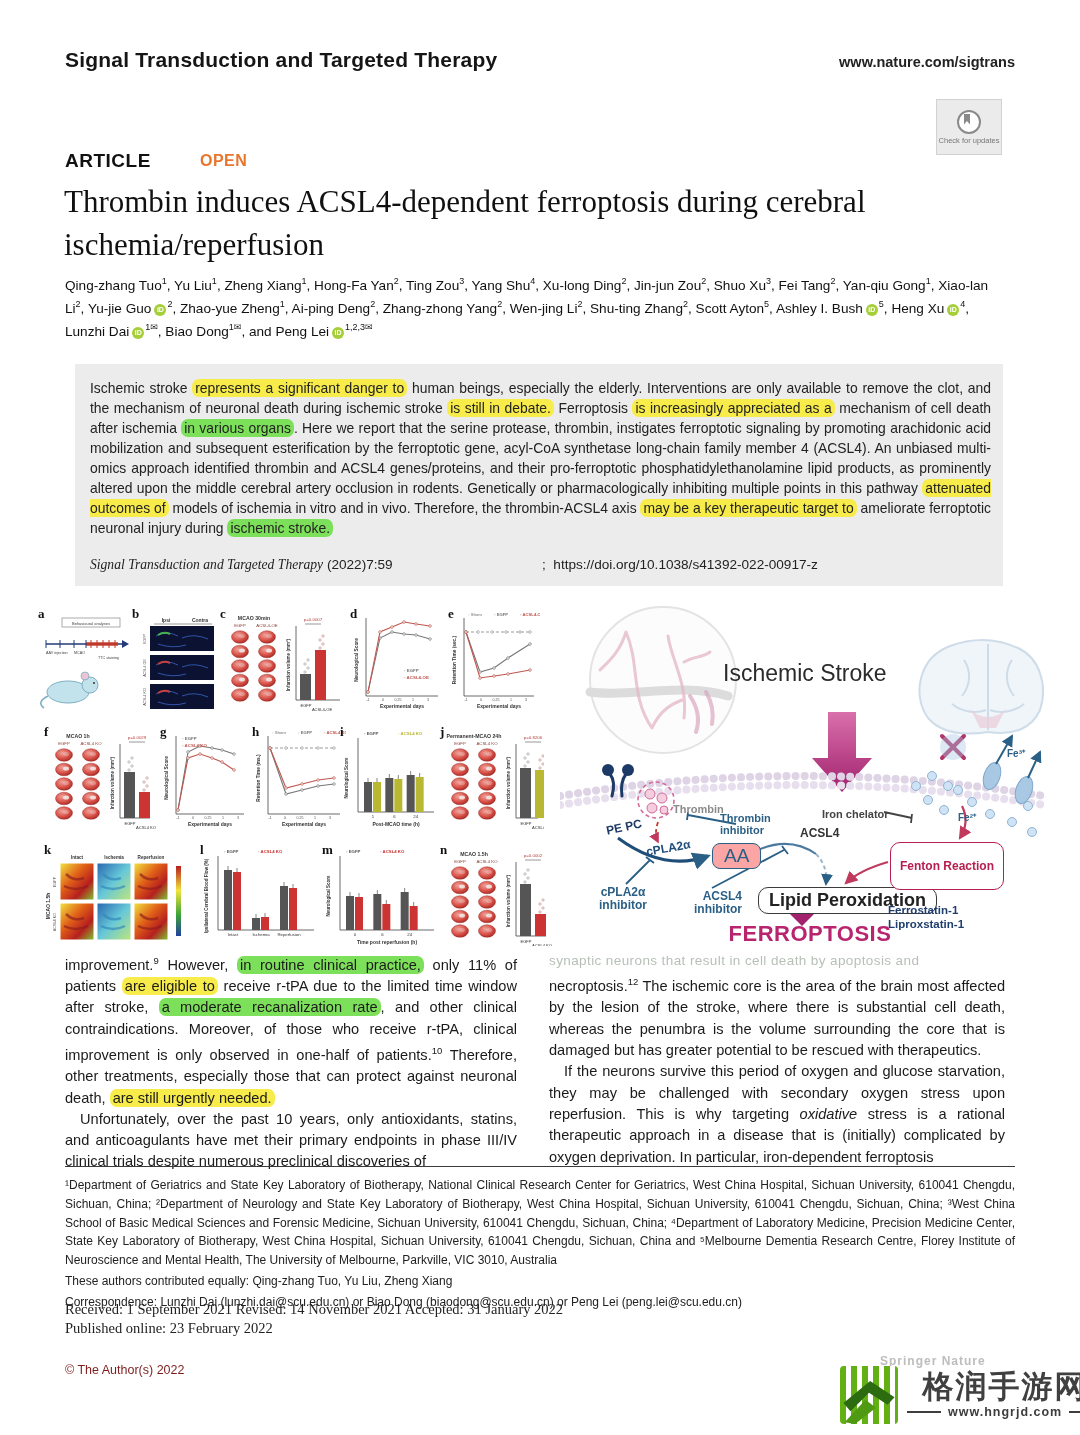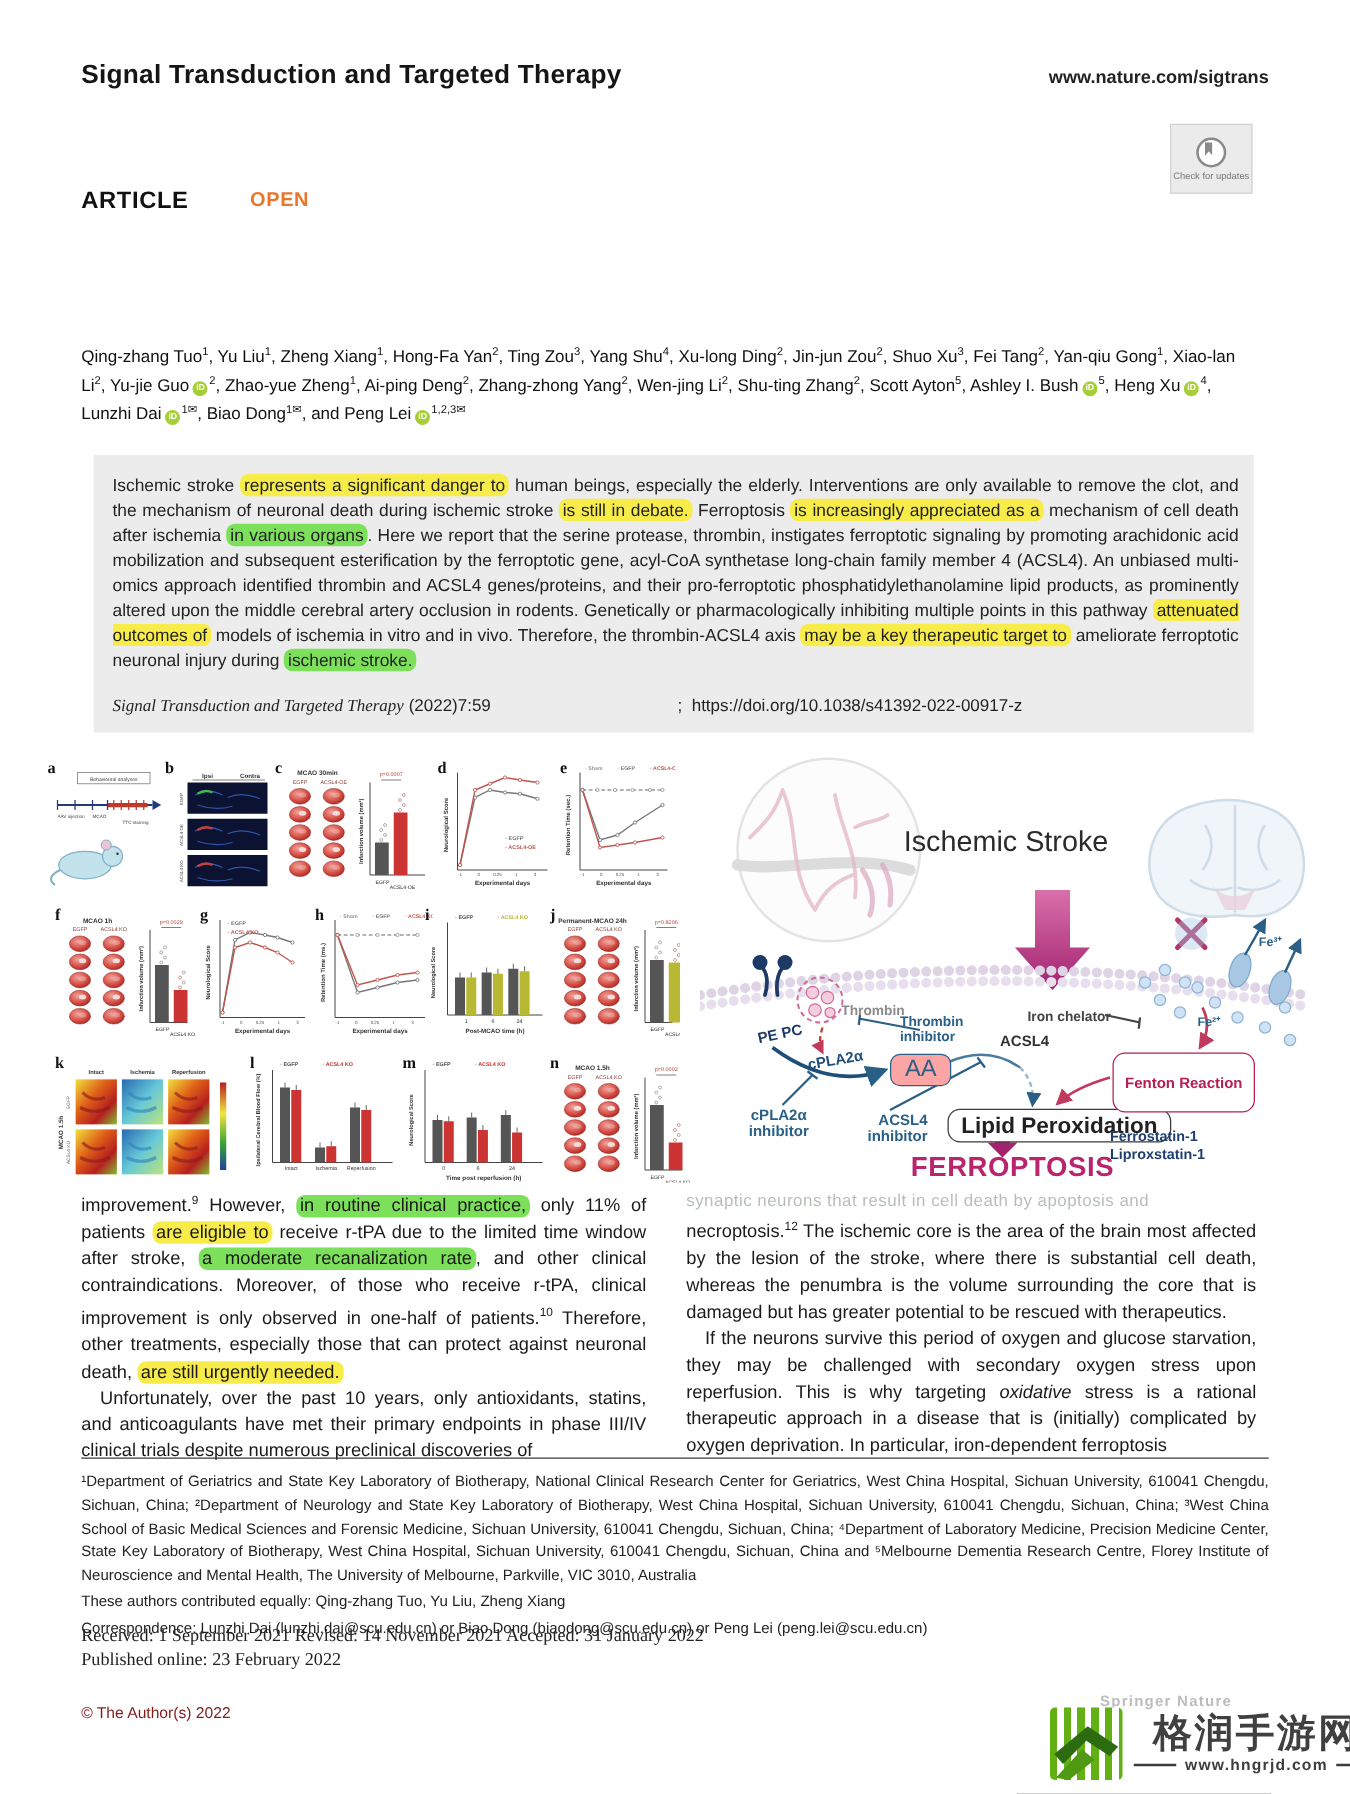--- a/index.html
+++ b/index.html
@@ -92,20 +92,21 @@
   </div>
 
   <div class="badge">
     <span class="badge-icon"></span>
     <span class="badge-label">Check for updates</span>
   </div>
 
   <div class="kicker">ARTICLE</div>
   <div class="open-tag">OPEN</div>
 
+  <h1 class="title" style="margin:0;">Thrombin induces ACSL4-dependent ferroptosis during cerebral ischemia/reperfusion</h1>
 
   <div class="authors"><span>Qing-zhang Tuo</span><sup>1</sup>, <span>Yu Liu</span><sup>1</sup>, <span>Zheng Xiang</span><sup>1</sup>, <span>Hong-Fa Yan</span><sup>2</sup>, <span>Ting Zou</span><sup>3</sup>, <span>Yang Shu</span><sup>4</sup>, <span>Xu-long Ding</span><sup>2</sup>, <span>Jin-jun Zou</span><sup>2</sup>, <span>Shuo Xu</span><sup>3</sup>, <span>Fei Tang</span><sup>2</sup>, <span>Yan-qiu Gong</span><sup>1</sup>, <span>Xiao-lan Li</span><sup>2</sup>, <span>Yu-jie Guo</span><span class="orcid">iD</span><sup>2</sup>, <span>Zhao-yue Zheng</span><sup>1</sup>, <span>Ai-ping Deng</span><sup>2</sup>, <span>Zhang-zhong Yang</span><sup>2</sup>, <span>Wen-jing Li</span><sup>2</sup>, <span>Shu-ting Zhang</span><sup>2</sup>, <span>Scott Ayton</span><sup>5</sup>, <span>Ashley I. Bush</span><span class="orcid">iD</span><sup>5</sup>, <span>Heng Xu</span><span class="orcid">iD</span><sup>4</sup>, <span>Lunzhi Dai</span><span class="orcid">iD</span><sup>1✉</sup>, <span>Biao Dong</span><sup>1✉</sup>,  and <span>Peng Lei</span><span class="orcid">iD</span><sup>1,2,3✉</sup></div>
 
   <div class="abstract">
     <div><span>Ischemic stroke </span><span class="hl-y">represents a significant danger to</span><span> human beings, especially the elderly. Interventions are only available to remove the clot, and the mechanism of neuronal death during ischemic stroke </span><span class="hl-y">is still in debate.</span><span> Ferroptosis </span><span class="hl-y">is increasingly appreciated as a</span><span> mechanism of cell death after ischemia </span><span class="hl-g">in various organs</span><span>. Here we report that the serine protease, thrombin, instigates ferroptotic signaling by promoting arachidonic acid mobilization and subsequent esterification by the ferroptotic gene, acyl-CoA synthetase long-chain family member 4 (ACSL4). An unbiased multi-omics approach identified thrombin and ACSL4 genes/proteins, and their pro-ferroptotic phosphatidylethanolamine lipid products, as prominently altered upon the middle cerebral artery occlusion in rodents. Genetically or pharmacologically inhibiting multiple points in this pathway </span><span class="hl-y">attenuated outcomes of</span><span> models of ischemia in vitro and in vivo. Therefore, the thrombin-ACSL4 axis </span><span class="hl-y">may be a key therapeutic target to</span><span> ameliorate ferroptotic neuronal injury during </span><span class="hl-g">ischemic stroke.</span></div>
     <div class="cite">
       <span class="j">Signal Transduction and Targeted Therapy</span><span> (2022)7:59</span>
       <span class="doi"><span>;</span>&nbsp;&nbsp;<span>https://doi.org/10.1038/s41392-022-00917-z</span></span>
     </div>
   </div>

